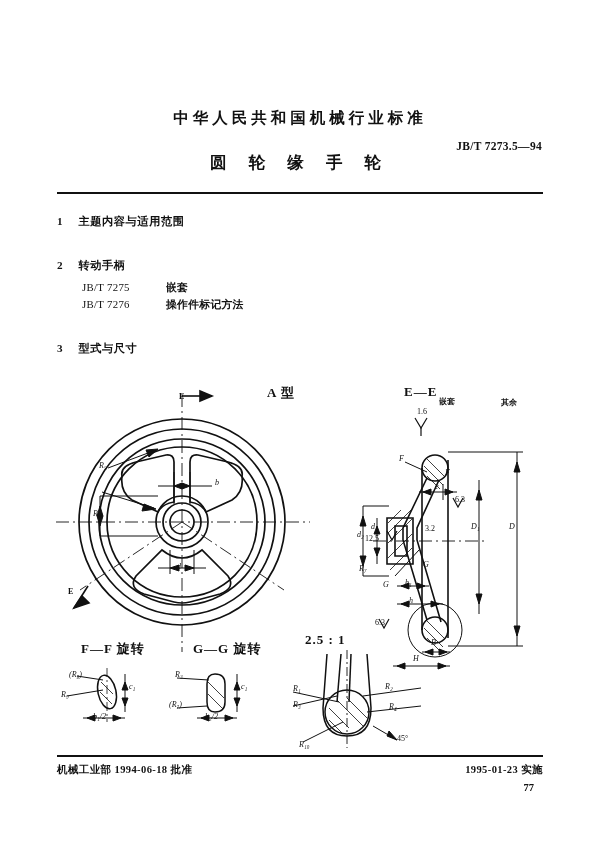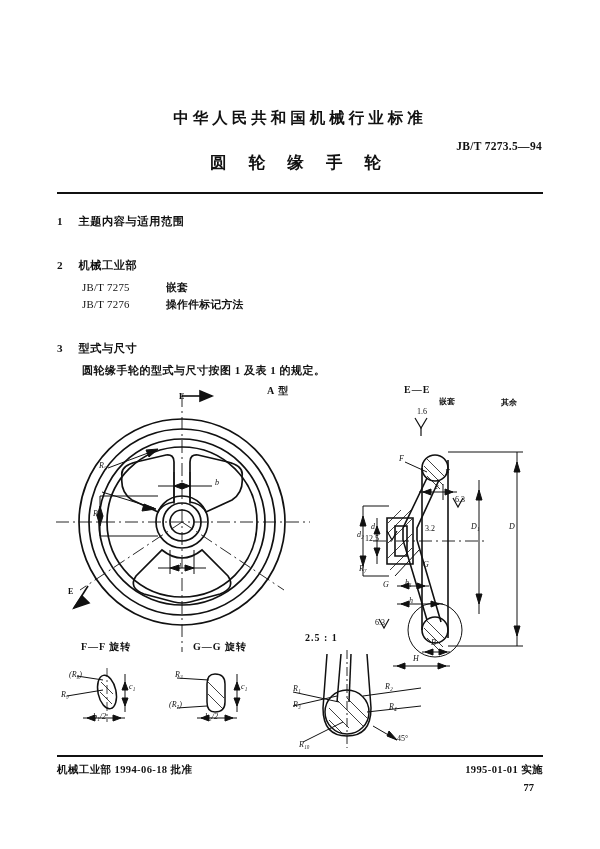--- a/index.html
+++ b/index.html
@@ -35,21 +35,21 @@
   .reflist{position:absolute;font-size:10.8px;}
   .reflist .row{display:flex;margin-bottom:3.2px;letter-spacing:.3px;}
   .reflist .code{width:84px;font-family:"Liberation Serif",serif;}
   .reflist .name{font-weight:bold;}
 
   
   .draw{position:absolute;left:57px;top:382px;width:486px;height:370px;}
   .lbl{position:absolute;font-size:8px;white-space:nowrap;}
   .lbl-b{font-weight:bold;}
   .lbl-i{font-style:italic;font-family:"Liberation Serif",serif;}
-  .cap{position:absolute;font-size:10px;font-weight:bold;letter-spacing:1px;white-space:nowrap;font-family:Liberation Serif, serif;}
+  .cap{position:absolute;font-size:13px;font-weight:bold;letter-spacing:1px;white-space:nowrap;font-family:Liberation Serif, serif;}
   svg{position:absolute;left:0;top:0;overflow:visible;}
 
   
   .ft-left{position:absolute;left:57px;top:763px;font-size:10.5px;font-weight:bold;letter-spacing:.4px;}
   .ft-right{position:absolute;right:57px;top:763px;font-size:10.5px;font-weight:bold;letter-spacing:.4px;}
   .ft-page{position:absolute;right:66px;top:782px;font-size:10.5px;font-weight:bold;}
 </style>
 </head>
 <body>
 
@@ -60,39 +60,38 @@
   <div class="hdr-title">圆 轮 缘 手 轮</div>
   <div class="rule rule-top"></div>
 
   <div class="sec" style="left:57px;top:214px;">
     <span class="num">1</span>
     <span>主题内容与适用范围</span>
   </div>
 
   <div class="sec" style="left:57px;top:258px;">
     <span class="num">2</span>
-    <span>机械工业部</span>
+    <span>转动手柄</span>
   </div>
 
   <div class="reflist" style="left:82px;top:281px;">
     <div class="row">
       <span class="code">JB/T 7275</span>
       <span class="name">嵌套</span>
     </div>
     <div class="row">
       <span class="code">JB/T 7276</span>
       <span class="name">操作件标记方法</span>
     </div>
   </div>
 
   <div class="sec" style="left:57px;top:341px;">
     <span class="num">3</span>
     <span>型式与尺寸</span>
   </div>
-  <div class="para" style="left:82px;top:363px;">圆轮缘手轮的型式与尺寸按图 1 及表 1 的规定。</div>
 
   <div class="draw">
 
     <div class="cap" style="left:210px;top:2px;">A 型</div>
 
     <svg width="300" height="260" style="left:5px;top:18px;">
       <g fill="none" stroke="#111" stroke-width="1.7">
         <circle cx="120" cy="122" r="103"></circle>
         <circle cx="120" cy="122" r="93"></circle>
         <circle cx="120" cy="122" r="83"></circle>
@@ -371,16 +370,16 @@
     <div class="lbl lbl-i" style="left:328px;top:300px;">R₂</div>
     <div class="lbl lbl-i" style="left:236px;top:318px;">R₃</div>
     <div class="lbl lbl-i" style="left:332px;top:320px;">R₄</div>
     <div class="lbl lbl-i" style="left:242px;top:358px;">R₁₀</div>
     <div class="lbl" style="left:340px;top:352px;">45°</div>
 
   </div>
 
   <div class="rule rule-bot"></div>
   <div class="ft-left">机械工业部 1994-06-18 批准</div>
-  <div class="ft-right">1995-01-01 实施</div>
+  <div class="ft-right">1995-01-23 实施</div>
   <div class="ft-page">77</div>
 
 </div>
 
 </body></html>

